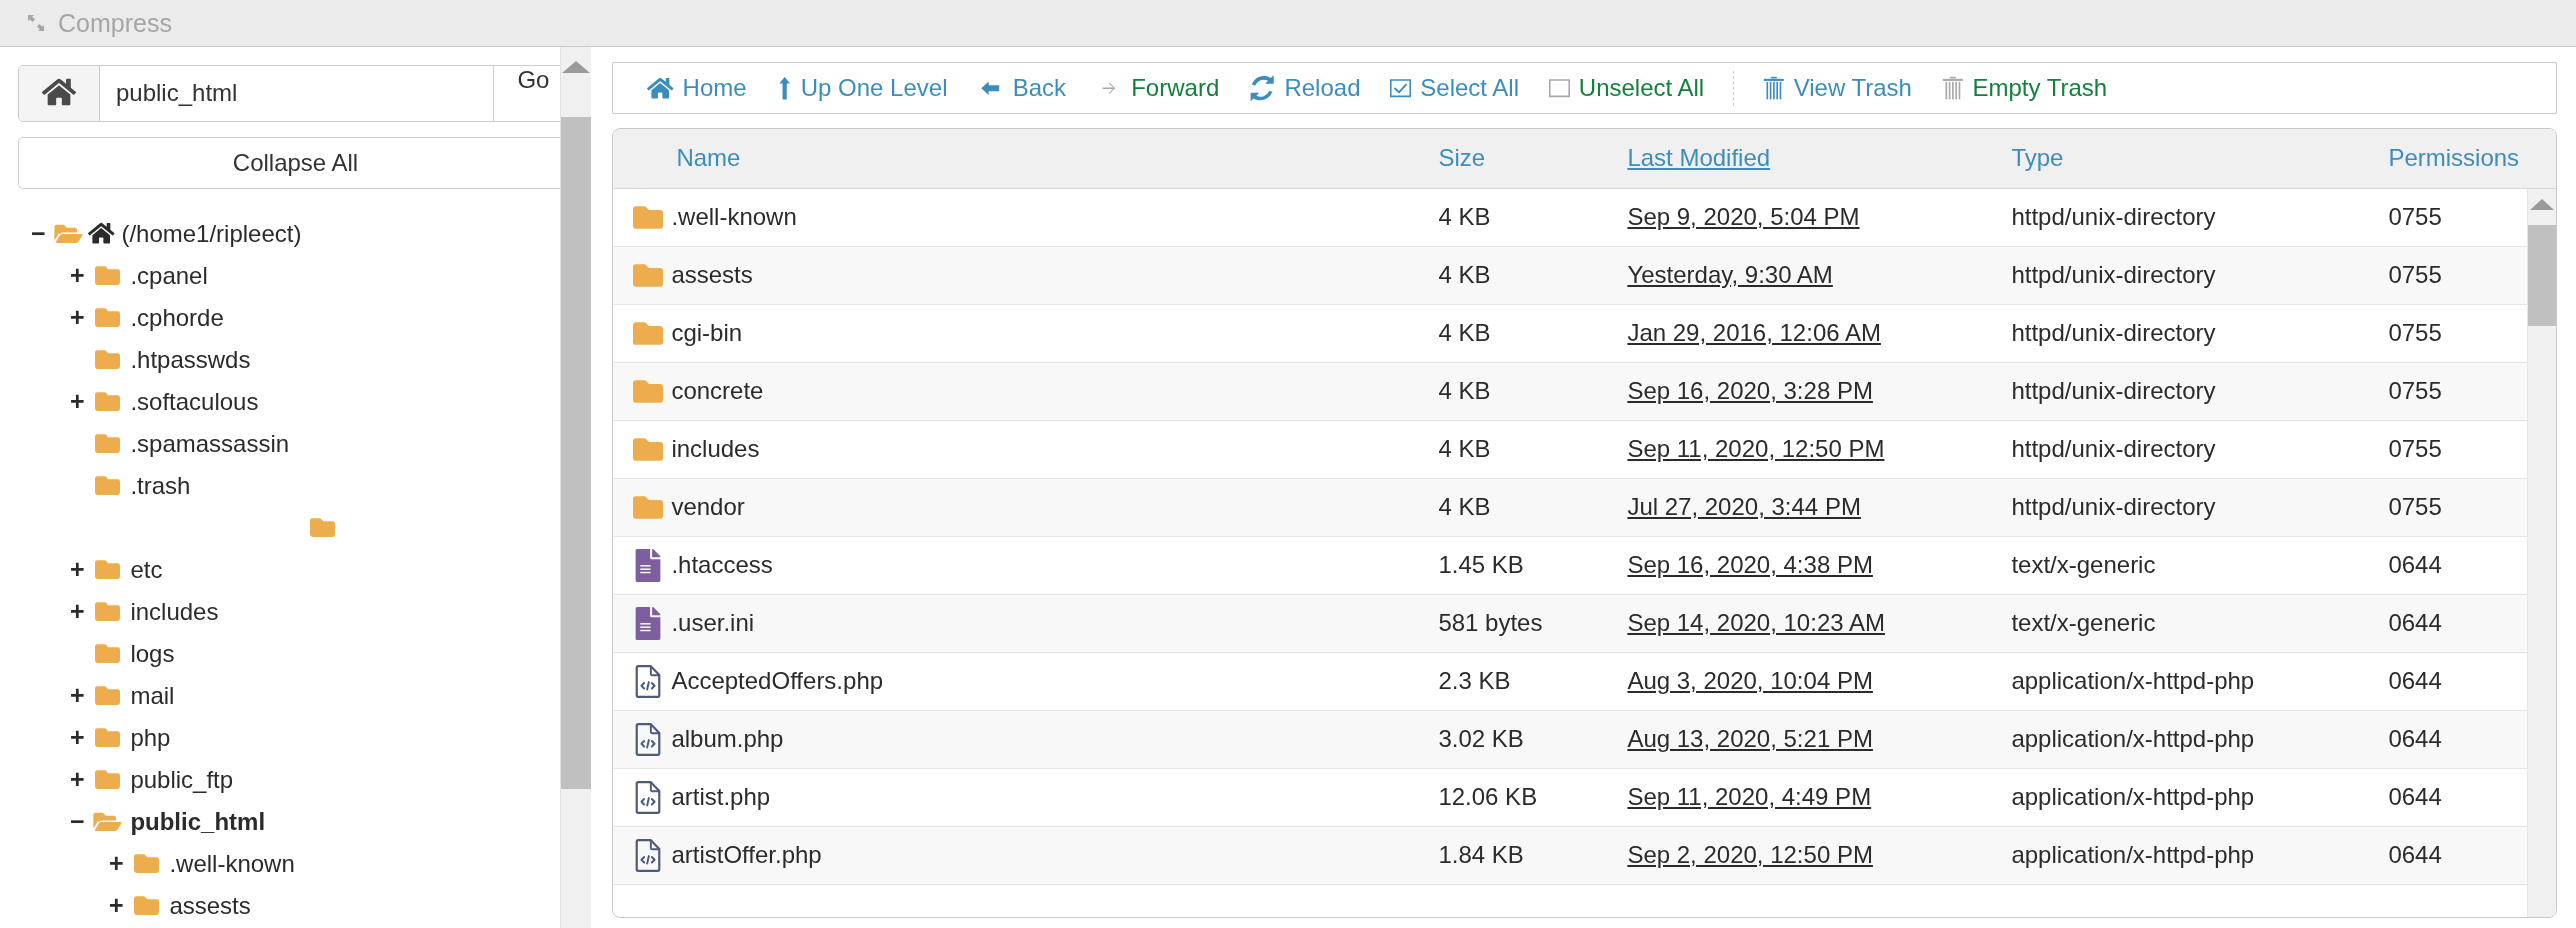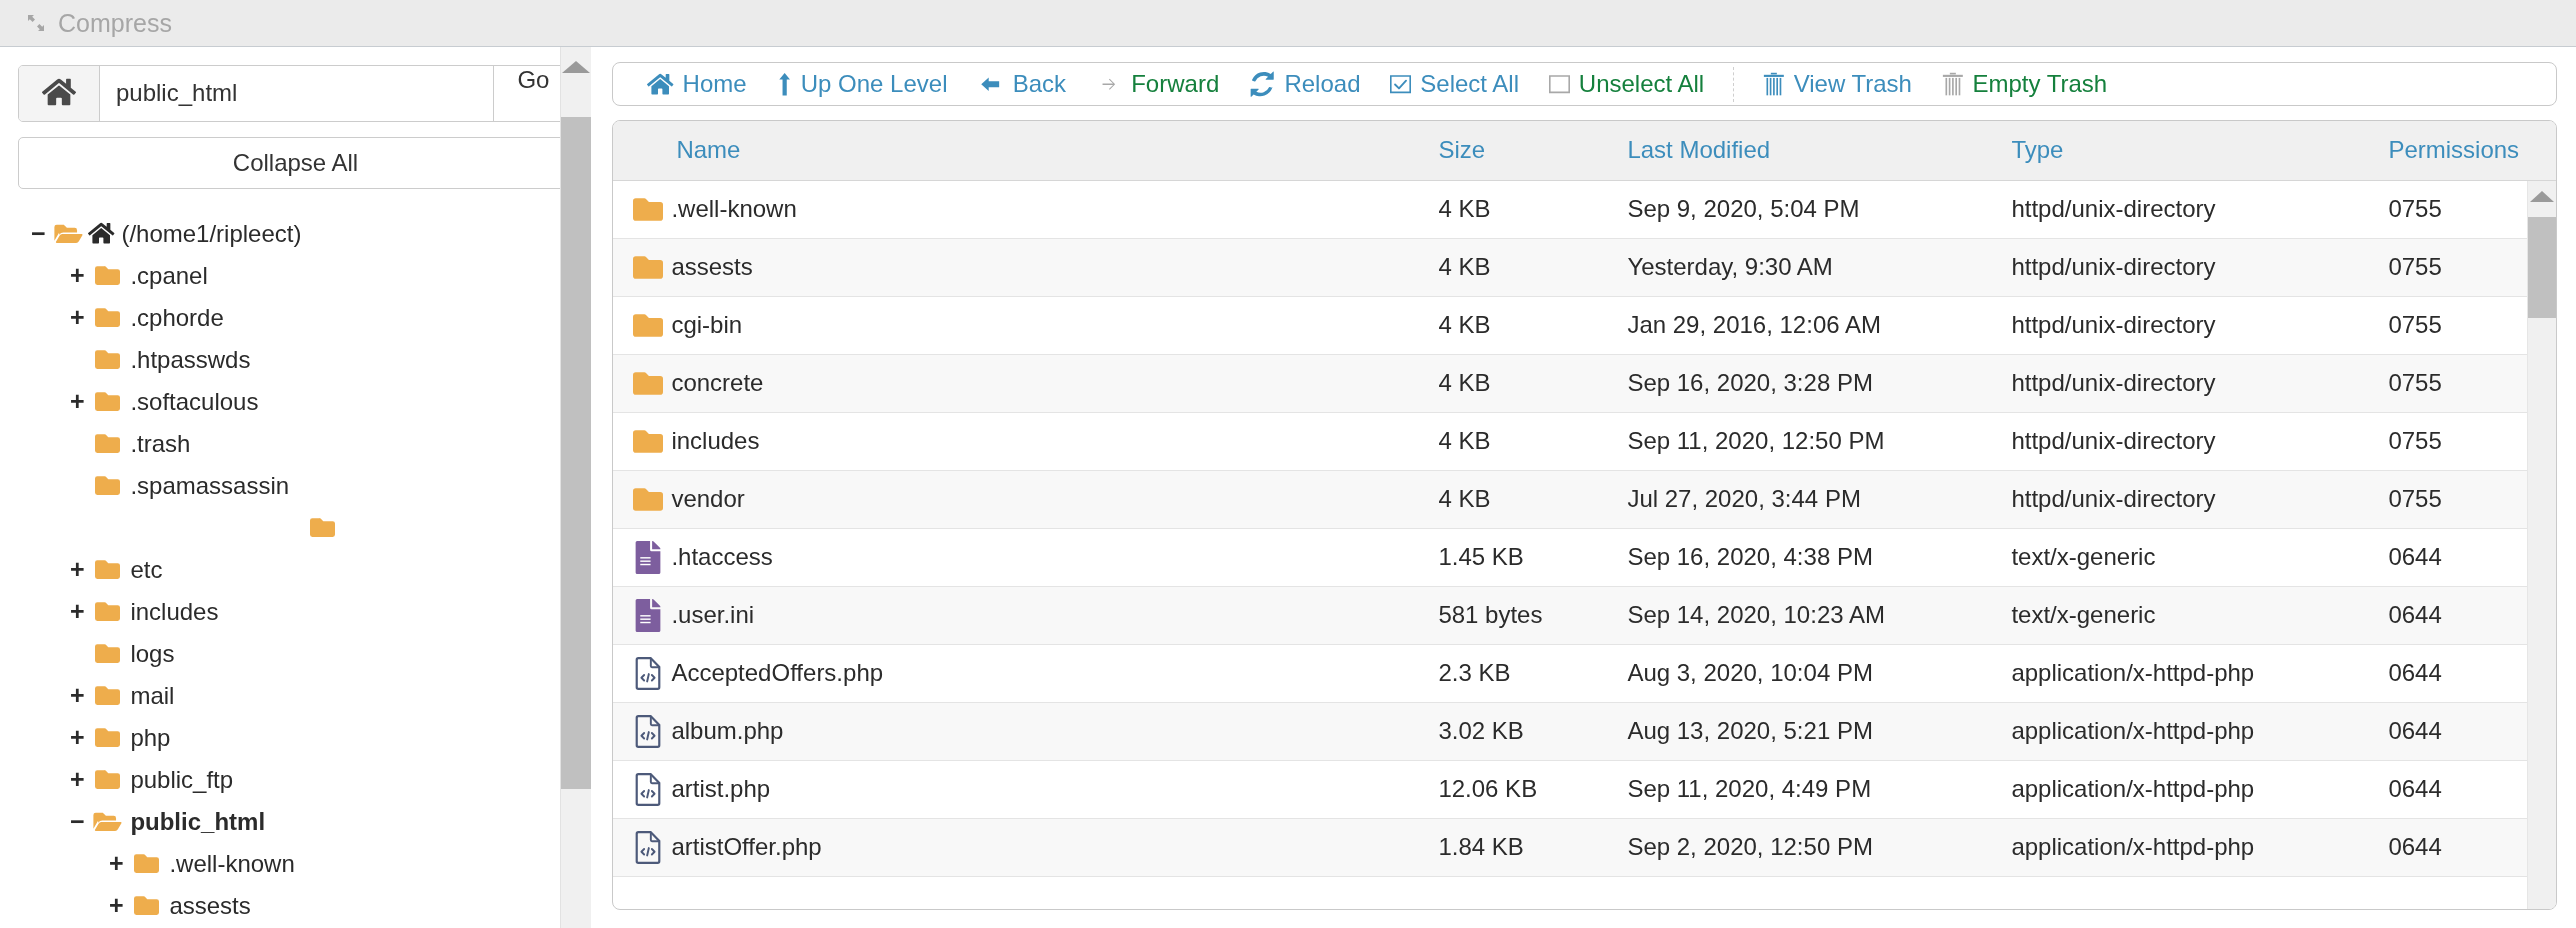--- a/index.html
+++ b/index.html
@@ -134,22 +134,22 @@
   .right-pane {
     flex: 1;
     background: #fff;
     padding: 15px 19px 0 21.4px;
     position: relative;
     overflow: hidden;
   }
 
   .fm-toolbar {
     border: 1.3px solid #c9c9c9;
-    border-radius: 8px;
-    height: 44px;
+    border-radius: 1px;
+    height: 52px;
     display: flex;
     align-items: center;
     padding-left: 19px;
     background: #fff;
     gap: 0;
   }
   .tb-item {
     display: flex; align-items: center; gap: 8.8px;
     font-size: 24px;
     color: #3c8dbc;
@@ -194,21 +194,21 @@
     padding: 0;
     border-bottom: 1.3px solid #e4e4e4;
     vertical-align: middle;
     white-space: nowrap;
   }
   tr.row-odd td { background: #ffffff; }
   tr.row-even td { background: #f8f8f8; }
   .c-icon { width: 58px; padding-left: 20px !important; }
   .c-name { width: 767px; }
   .c-size { width: 189px; }
-  .c-mod  { width: 384px; }
+  .c-mod  { width: 384px; text-decoration: underline; }
   .c-type { width: 377px; }
   .c-perm { width: 264px; }
   th.c-name { padding-left: 5px !important; }
   .file-ico { display: flex; align-items: center; }
   .file-ico svg { width: 30px; height: 33px; display: block; }
 
   
   .ft-scroll {
     position: absolute; top: 60px; right: 0;
     width: 29px; bottom: 0;
@@ -316,30 +316,30 @@
           </span>
           <span class="tree-label">.softaculous</span>
         </div>
         <div class="tree-row" style="padding-left: 64px;">
           <span class="toggle empty"></span>
           <span class="tree-ico">
             <svg viewBox="0 0 512 512" width="29" height="24.6">
               <path fill="#eead4c" d="M464 128H272l-54.6-54.6A32 32 0 0 0 194.7 64H48a48 48 0 0 0-48 48v288a48 48 0 0 0 48 48h416a48 48 0 0 0 48-48V176a48 48 0 0 0-48-48z"></path>
             </svg>
           </span>
+          <span class="tree-label">.spamassassin</span>
+        </div>
+        <div class="tree-row" style="padding-left: 64px;">
+          <span class="toggle empty"></span>
+          <span class="tree-ico">
+            <svg viewBox="0 0 512 512" width="29" height="24.6">
+              <path fill="#eead4c" d="M464 128H272l-54.6-54.6A32 32 0 0 0 194.7 64H48a48 48 0 0 0-48 48v288a48 48 0 0 0 48 48h416a48 48 0 0 0 48-48V176a48 48 0 0 0-48-48z"></path>
+            </svg>
+          </span>
           <span class="tree-label">.trash</span>
-        </div>
-        <div class="tree-row" style="padding-left: 64px;">
-          <span class="toggle empty"></span>
-          <span class="tree-ico">
-            <svg viewBox="0 0 512 512" width="29" height="24.6">
-              <path fill="#eead4c" d="M464 128H272l-54.6-54.6A32 32 0 0 0 194.7 64H48a48 48 0 0 0-48 48v288a48 48 0 0 0 48 48h416a48 48 0 0 0 48-48V176a48 48 0 0 0-48-48z"></path>
-            </svg>
-          </span>
-          <span class="tree-label">.spamassassin</span>
         </div>
         <div class="tree-row" style="padding-left: 64px; justify-content: space-between;">
           <span class="toggle empty"></span>
           <span class="tree-ico">
             <svg viewBox="0 0 512 512" width="29" height="24.6">
               <path fill="#eead4c" d="M464 128H272l-54.6-54.6A32 32 0 0 0 194.7 64H48a48 48 0 0 0-48 48v288a48 48 0 0 0 48 48h416a48 48 0 0 0 48-48V176a48 48 0 0 0-48-48z"></path>
             </svg>
           </span>
           <span class="tree-label">bin</span>
         </div>

